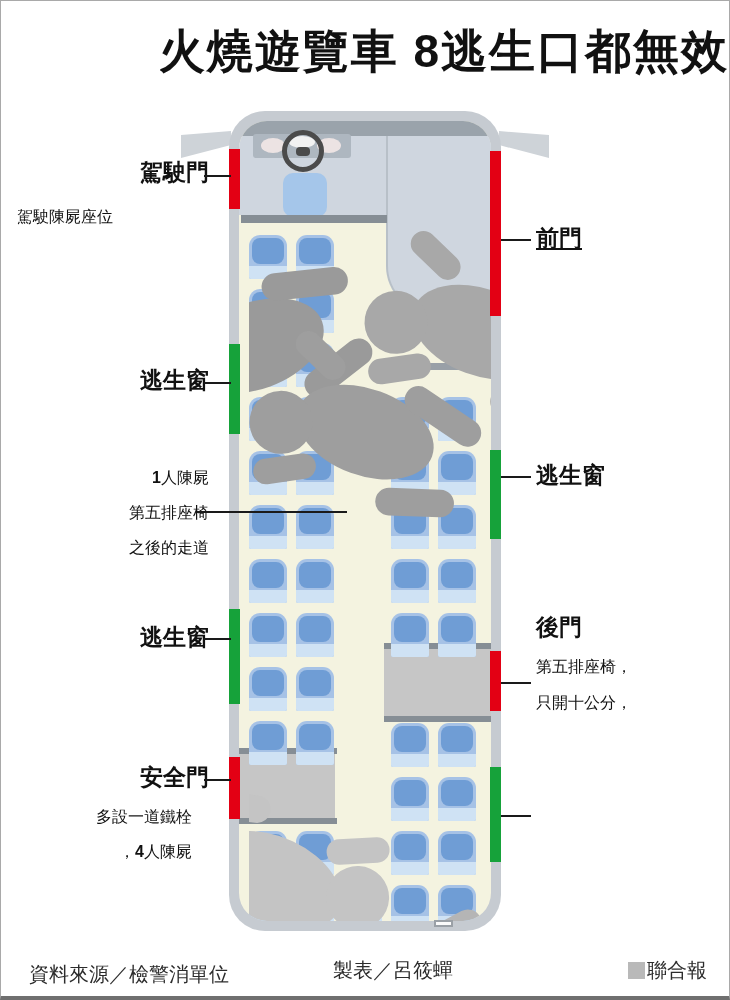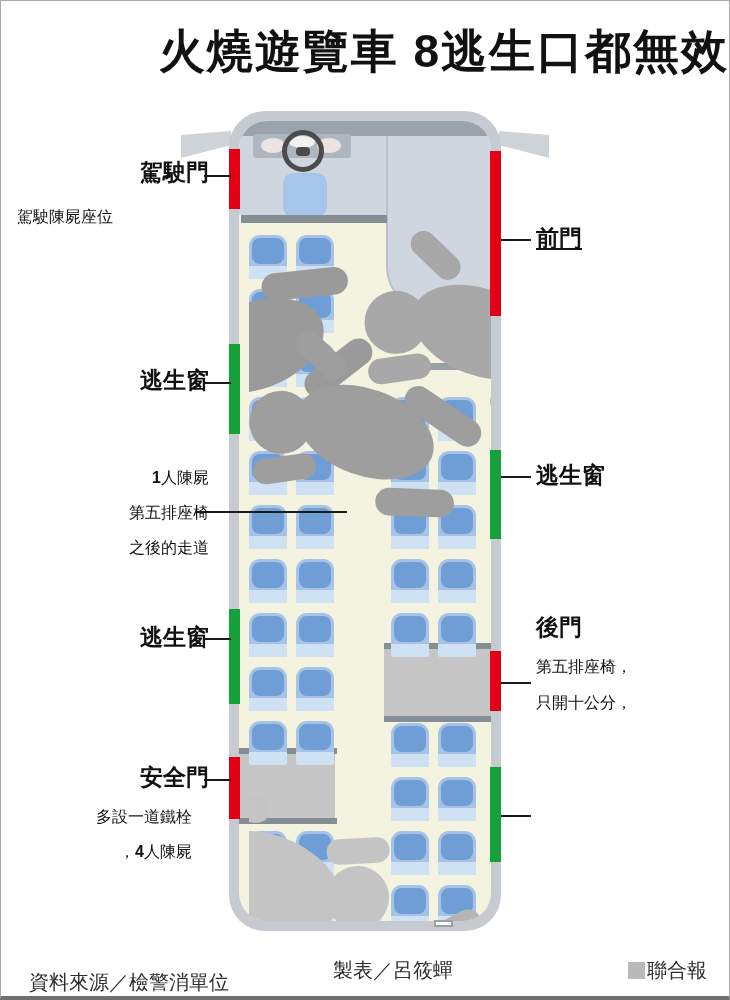--- a/index.html
+++ b/index.html
@@ -47,21 +47,21 @@
     box-sizing:border-box;border:2px solid #9aa0a6;z-index:4;}
   
   .lbl{position:absolute;z-index:10;white-space:nowrap;}
   .head{font-size:23px;font-weight:700;}
   .note{font-size:16px;font-weight:400;}
   .ra{text-align:right;}
   .ln{line-height:35px;}
   .leader{position:absolute;height:0;border-top:2px solid #1a1a1a;z-index:10;}
   
   .footer{position:absolute;left:0;top:952px;width:100%;height:32px;font-size:20px;color:#2c2c2c;z-index:10;}
-  .footer .src{position:absolute;left:28px;top:16px;}
+  .footer .src{position:absolute;left:28px;top:8px;}
   .footer .credit{position:absolute;left:332px;top:4px;}
   .footer .brand{position:absolute;right:22px;top:4px;display:flex;align-items:center;gap:2px;}
   .brand-sq{width:17px;height:17px;background:#b9b9b9;display:inline-block;}
 </style>
 </head>
 <body>
 
 <div class="page">
 
   <div class="title">火燒遊覽車 8逃生口都無效</div>

